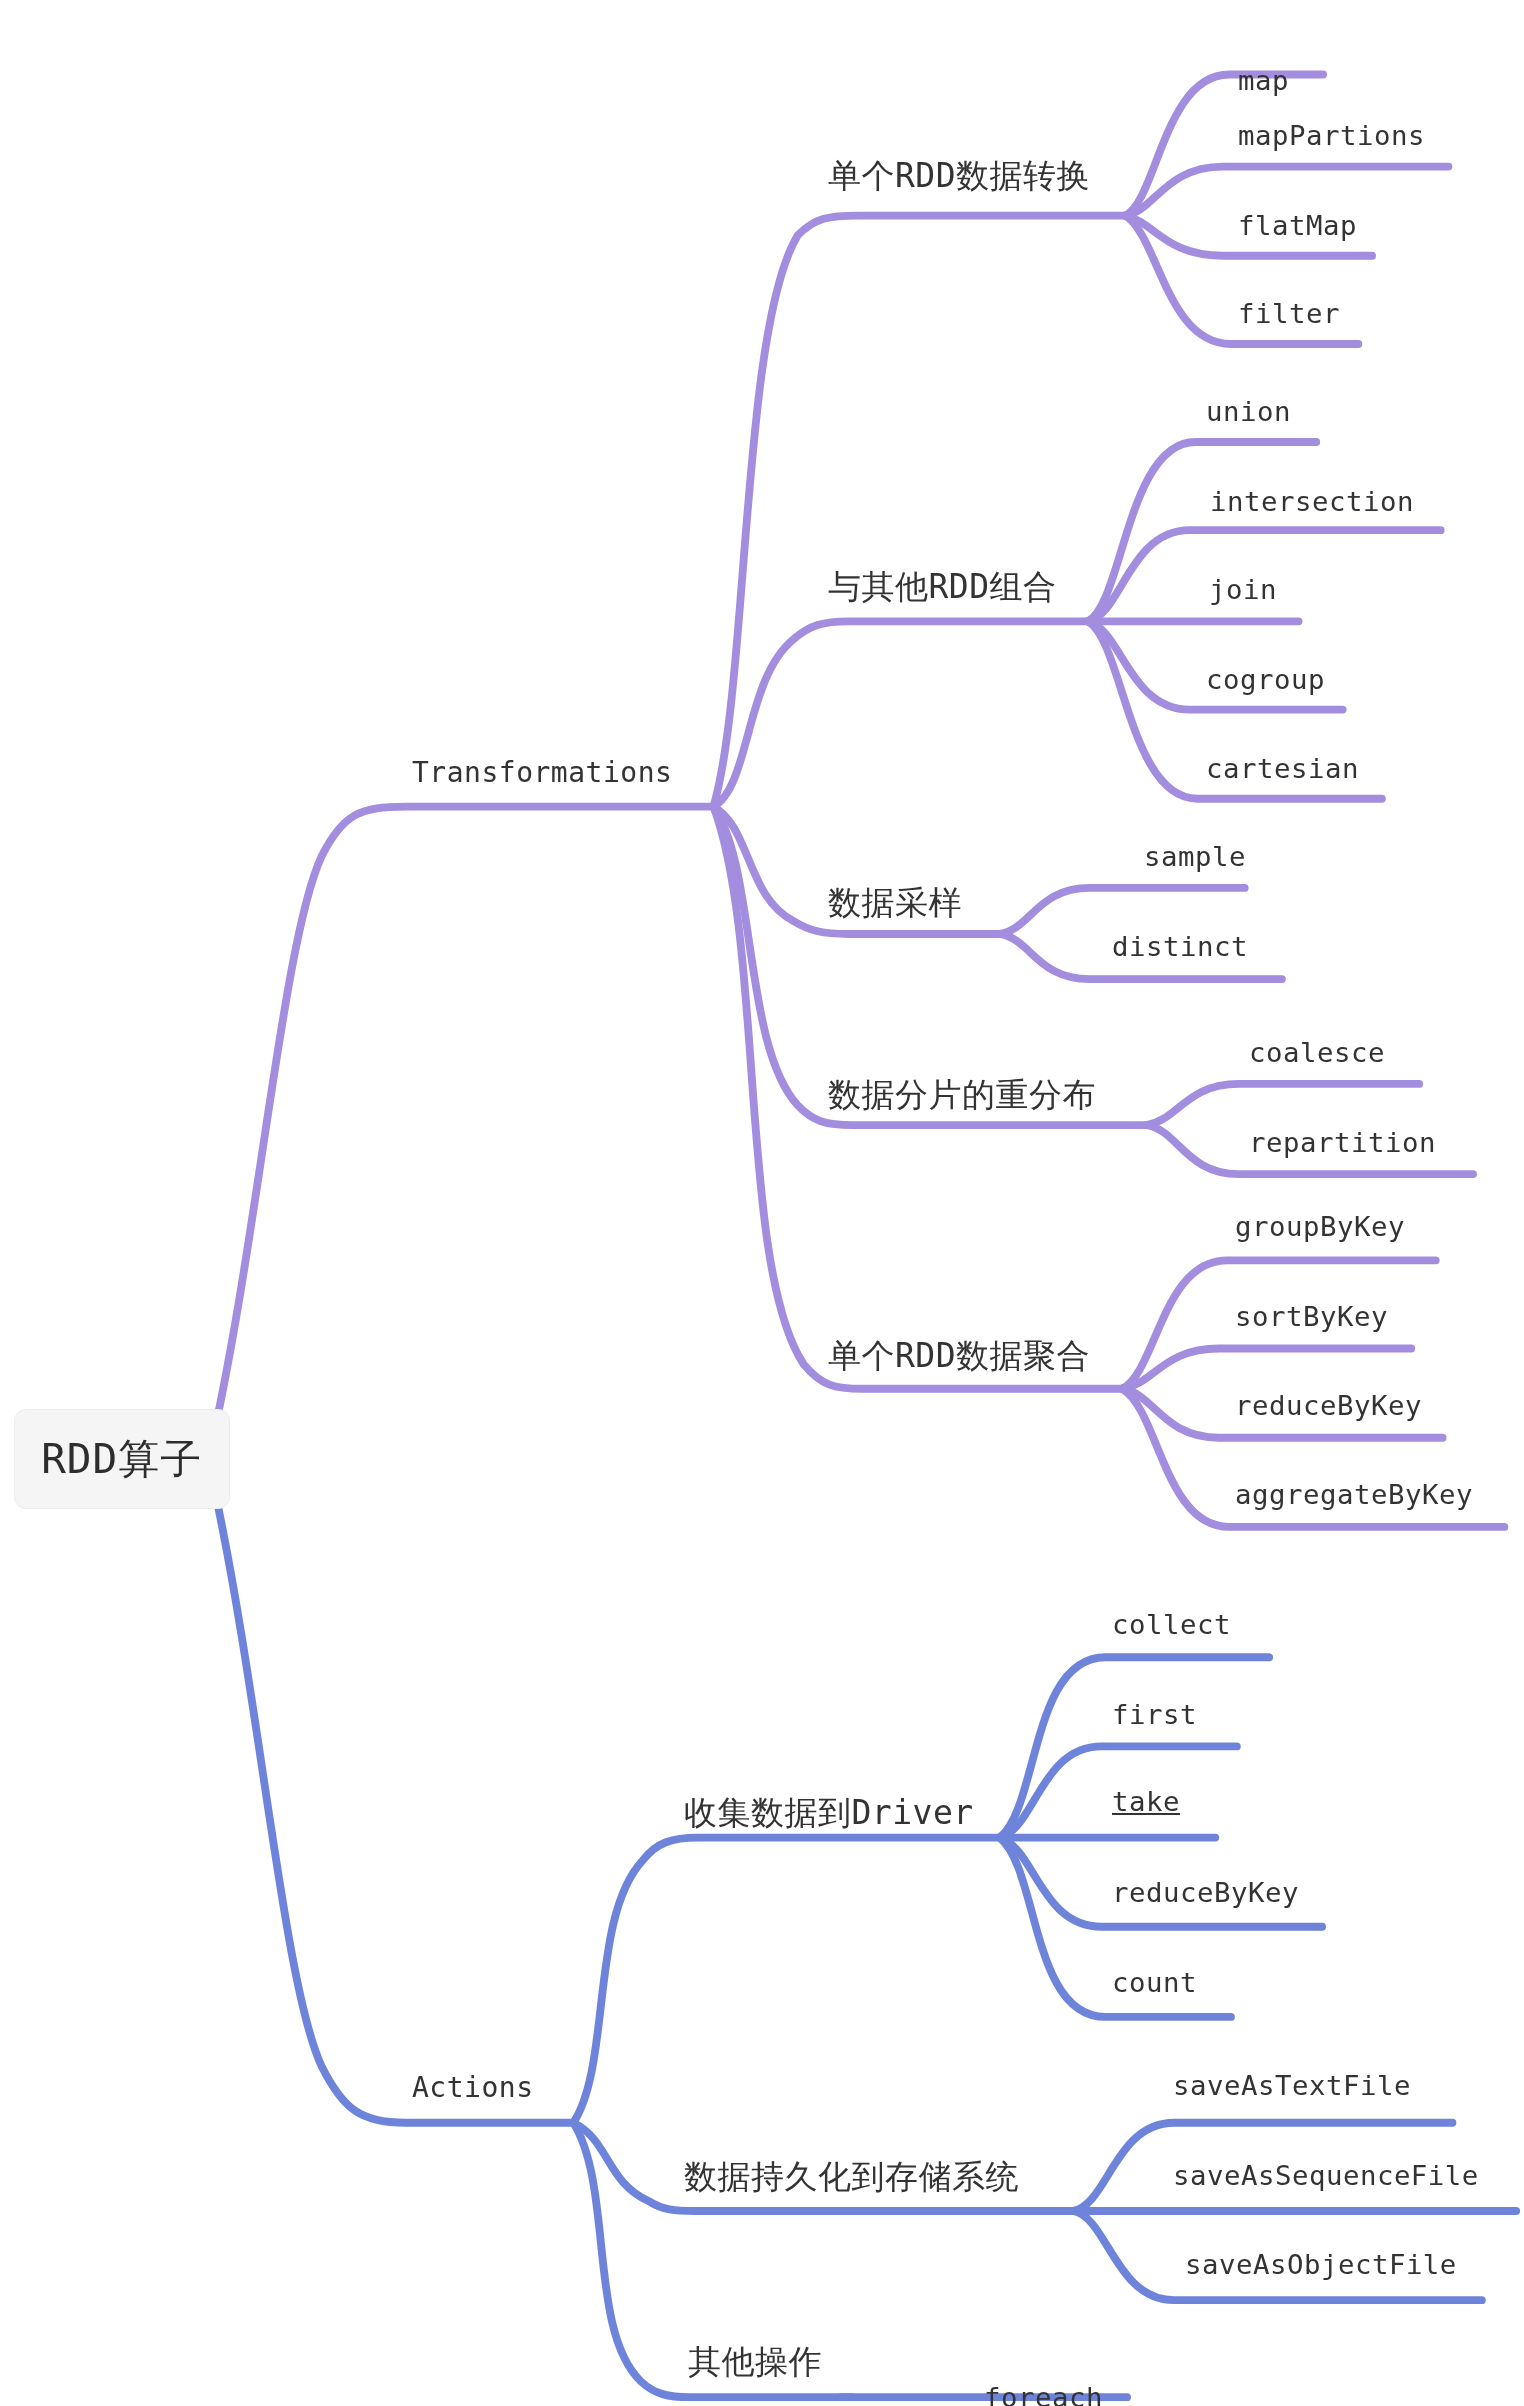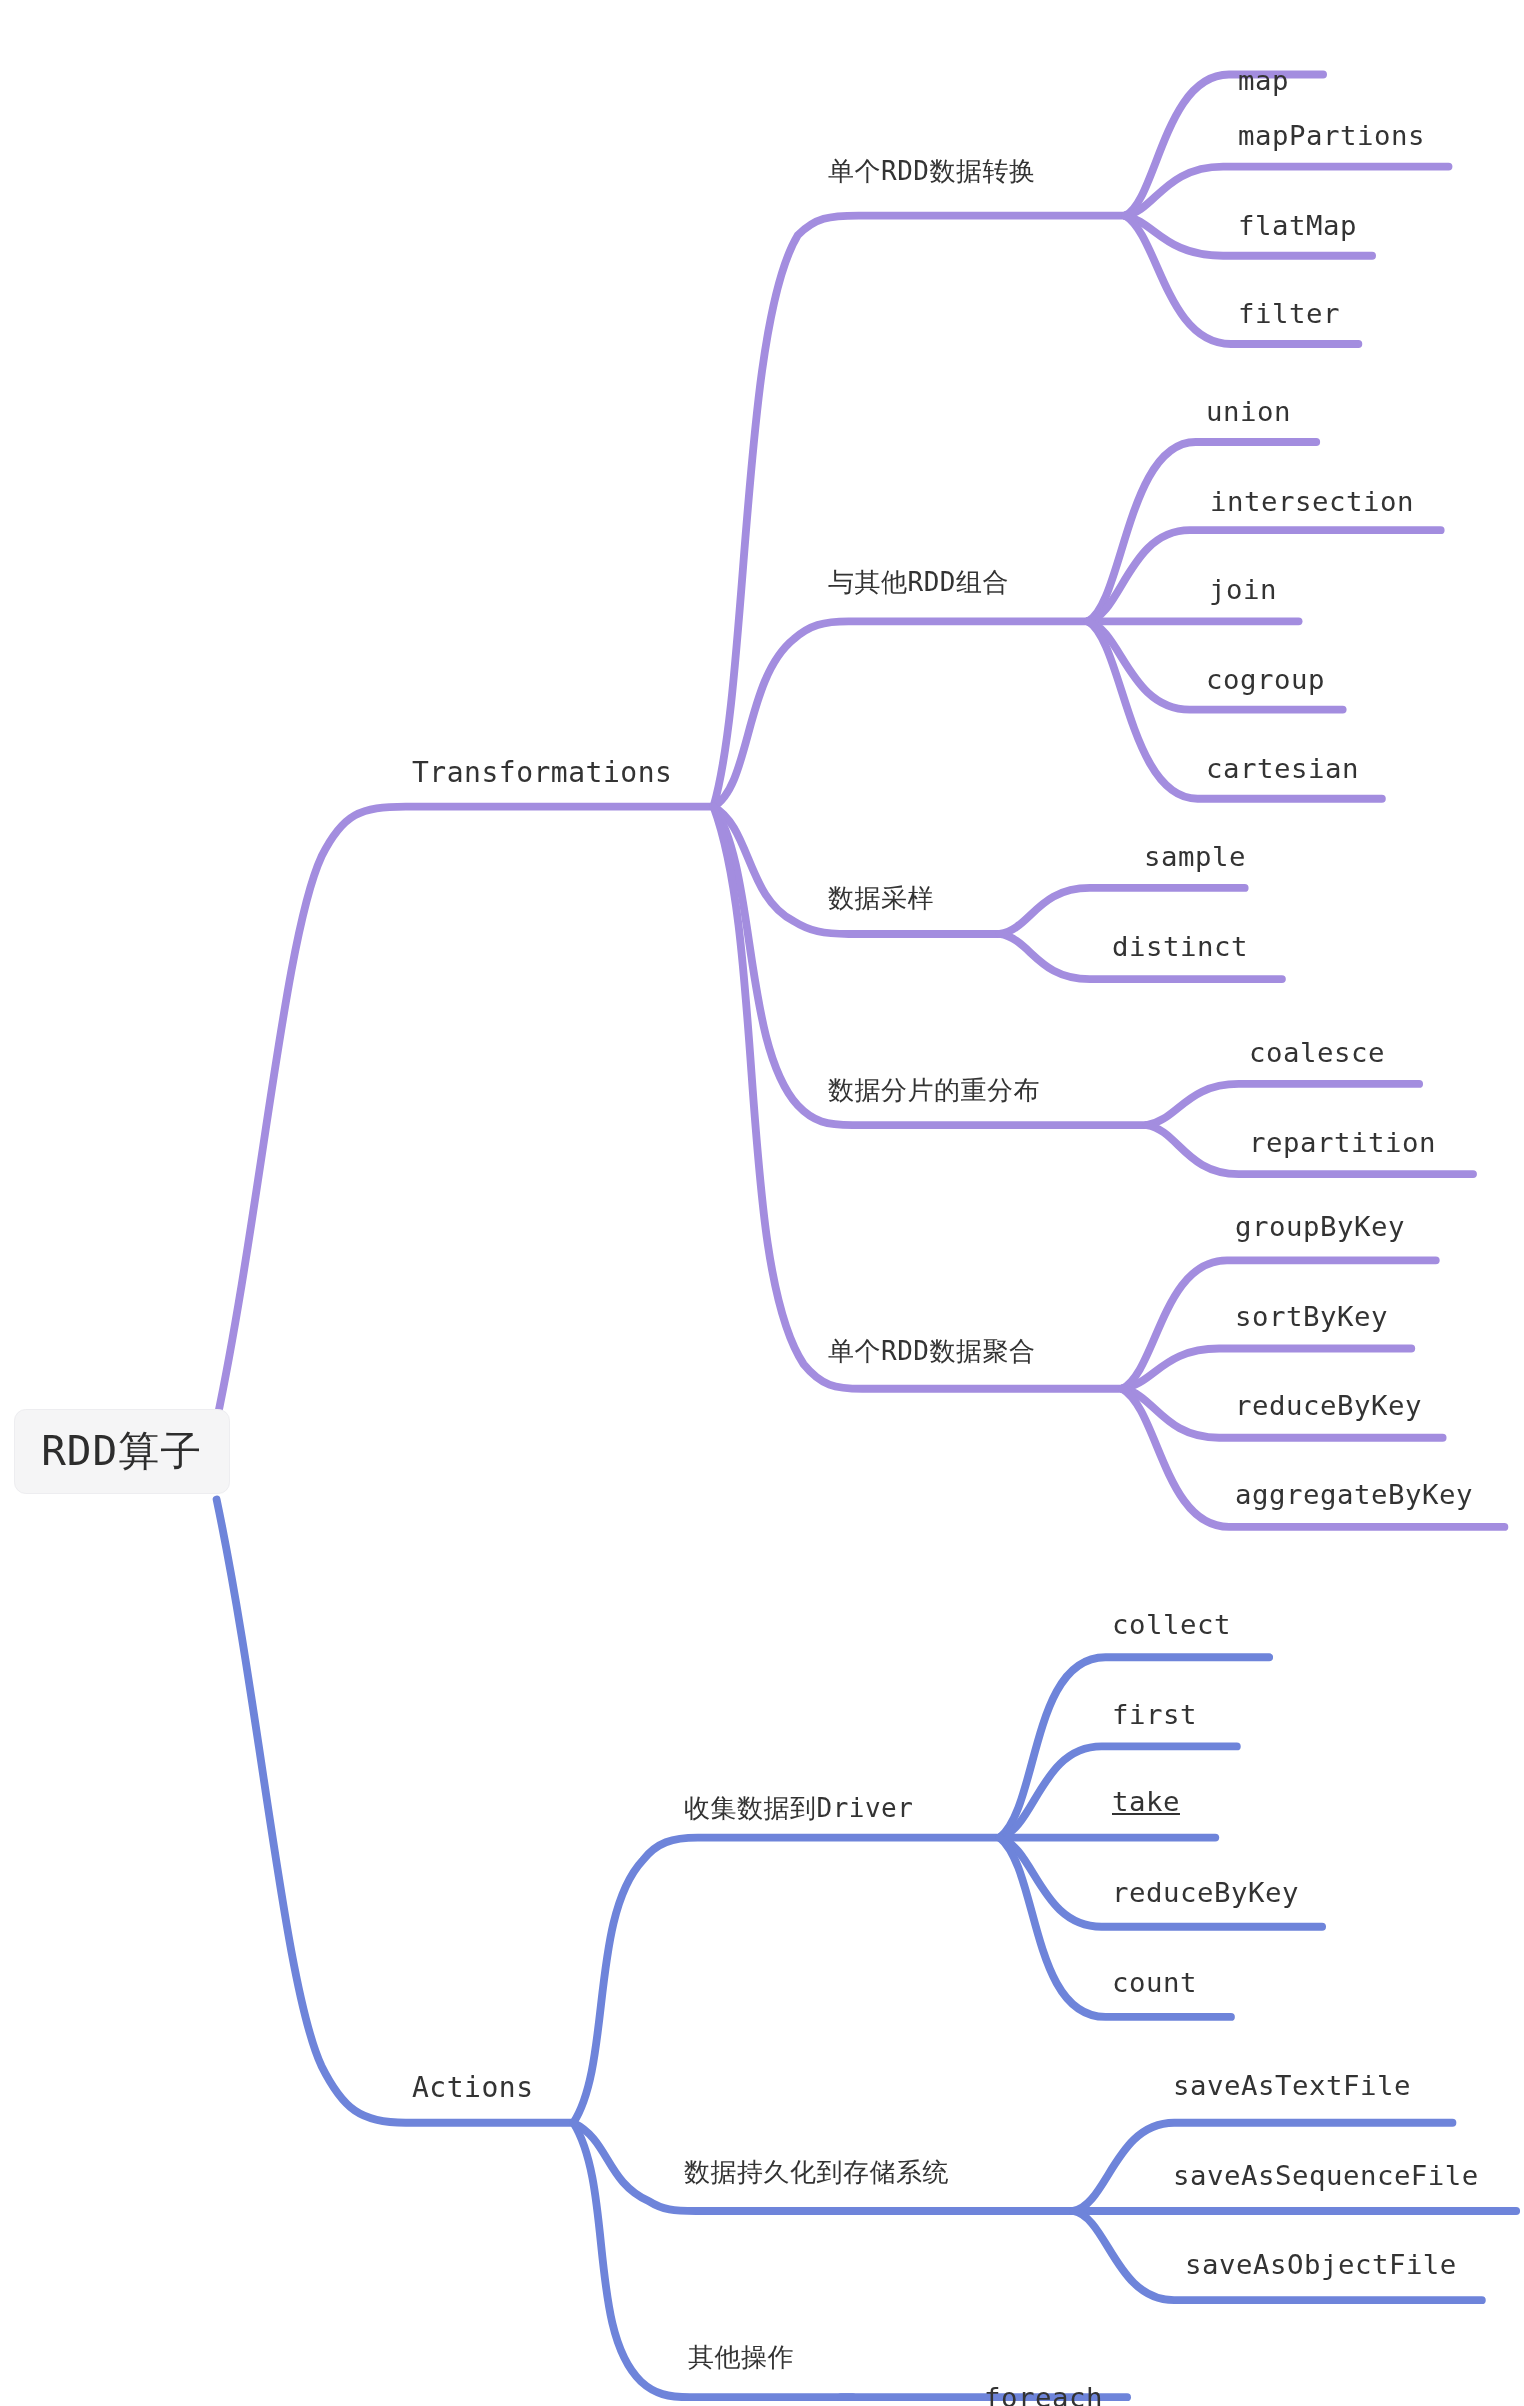--- a/index.html
+++ b/index.html
@@ -13,25 +13,25 @@
   #edges{position:absolute;left:0;top:0;}
   .node{
     position:absolute;
     white-space:nowrap;
     color:#333333;
     line-height:1.15;
     letter-spacing:0.5px;
   }
   .en{font-size:27.4px;}
   .en-big{font-size:28px;}
-  .zh{font-size:26px;font-family:"DejaVu Sans Mono","Liberation Serif",serif;}
+  .zh{font-size:33px;font-family:"DejaVu Sans Mono","Liberation Serif",serif;}
   .root-box{
     position:absolute;
     left:13.7px;top:1409px;
-    width:216px;height:85px;
+    width:216px;height:100px;
     background:#f5f5f6;
     border:1px solid #ededf0;
     border-radius:11.8px;
     display:flex;align-items:center;justify-content:center;
     box-sizing:border-box;
   }
   .root-label{
     font-size:41px;
     color:#2d2d2d;
     letter-spacing:1px;

